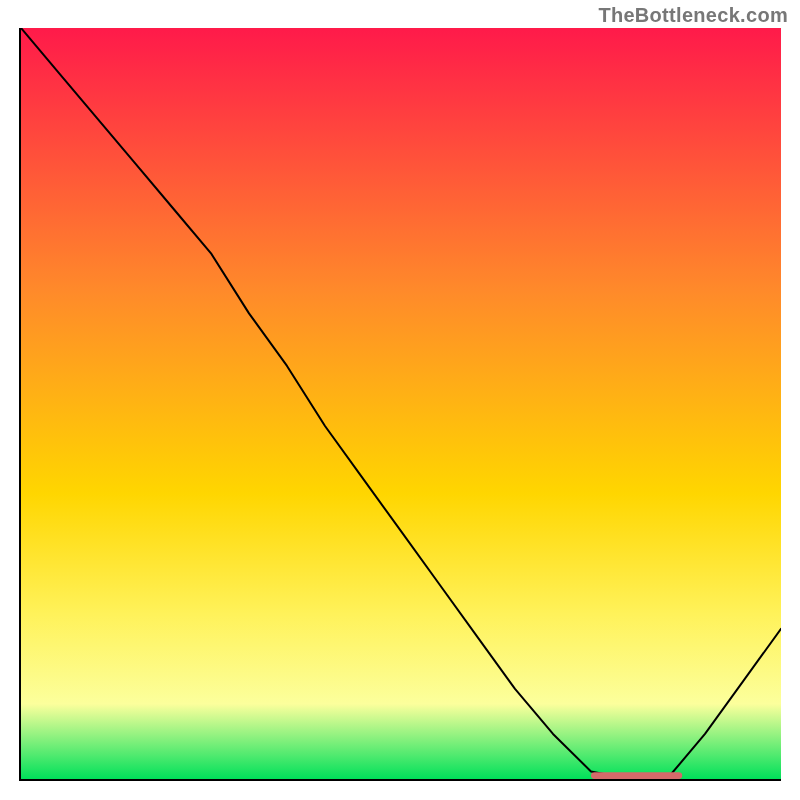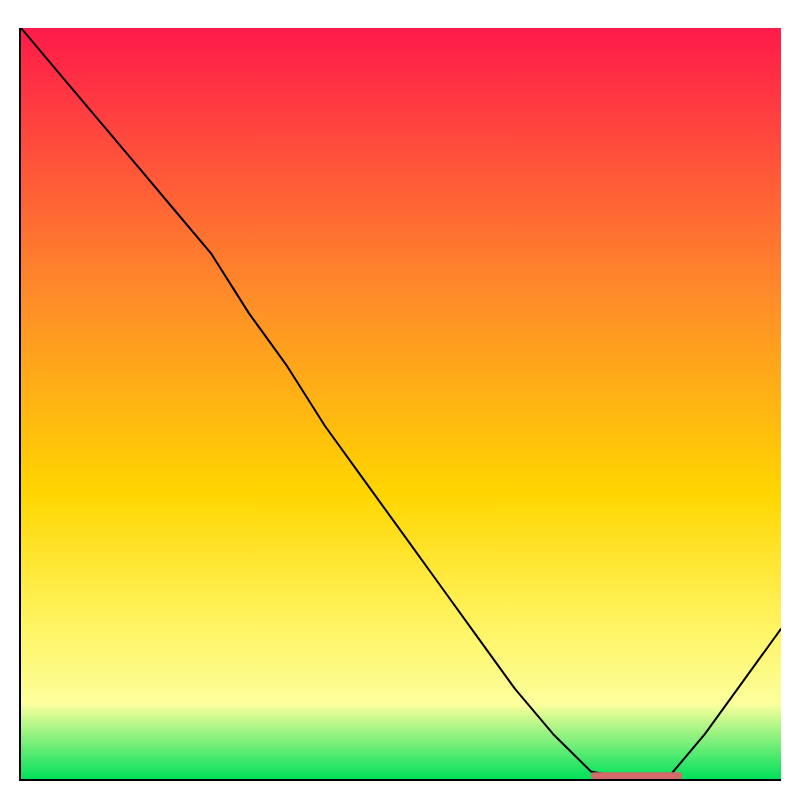--- a/index.html
+++ b/index.html
@@ -40,20 +40,21 @@
     left: 0;
     top: 0;
     width: 100%;
     height: 100%;
   }
 </style>
 </head>
 <body>
 
 <div class="container">
+  <div class="watermark">TheBottleneck.com</div>
 
   <div class="plot">
     <svg viewBox="0 0 100 100" preserveAspectRatio="none">
       <defs>
         <linearGradient id="bg" x1="0" y1="0" x2="0" y2="1">
           <stop id="g0" offset="0%" stop-color="#ff1a4a"></stop>
           <stop id="g1" offset="35%" stop-color="#ff8a2a"></stop>
           <stop id="g2" offset="62%" stop-color="#ffd600"></stop>
           <stop id="g3" offset="78%" stop-color="#fff25a"></stop>
           <stop id="g4" offset="90%" stop-color="#fcff9c"></stop>

